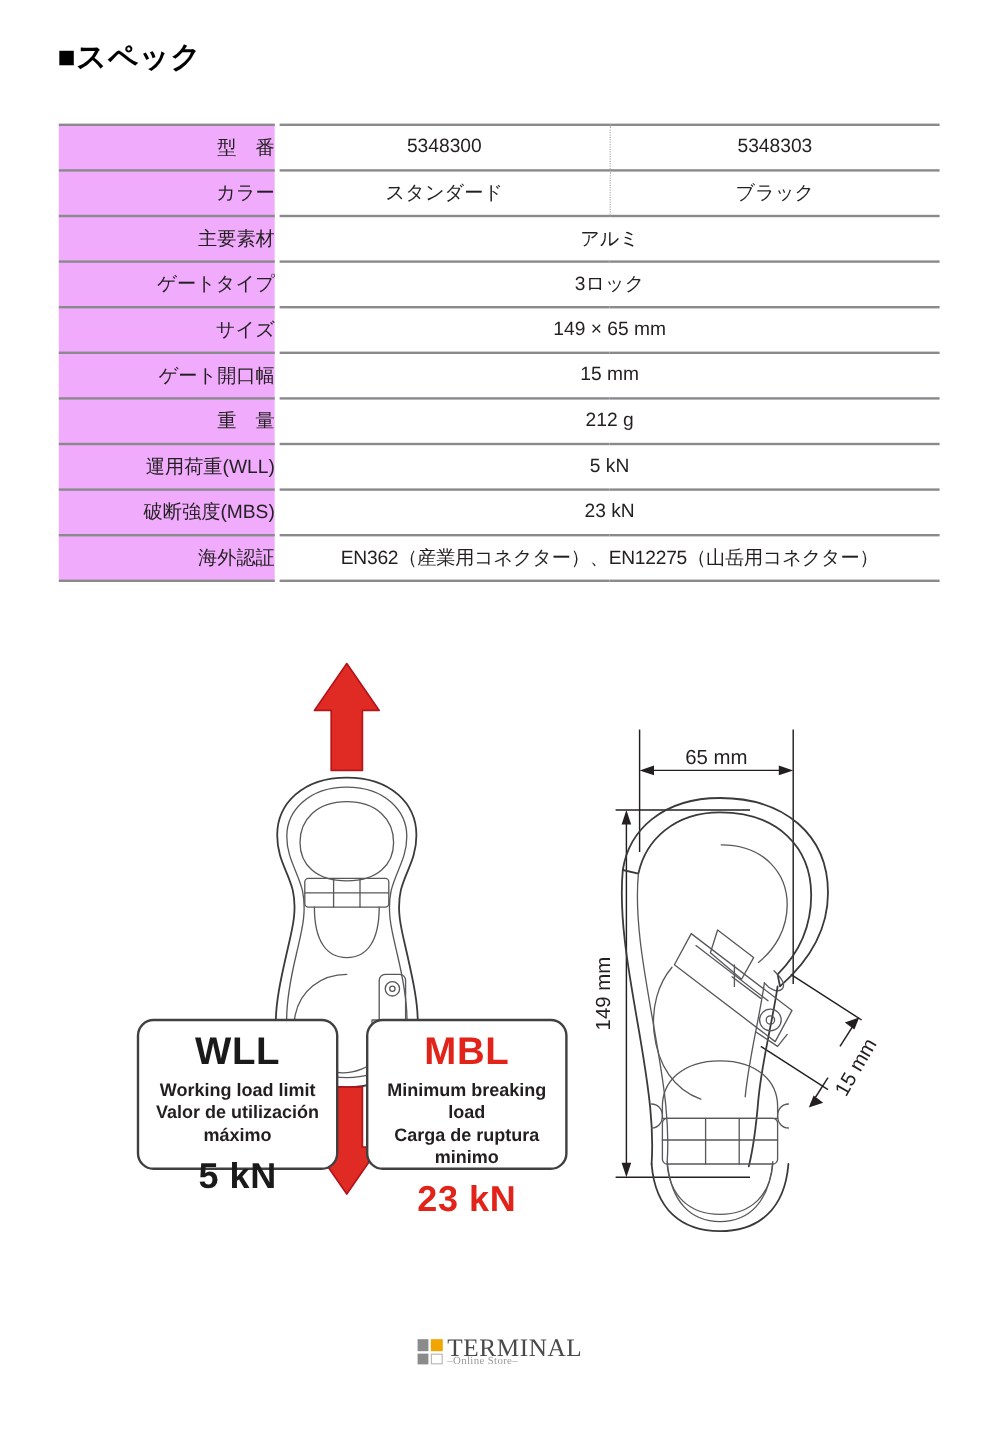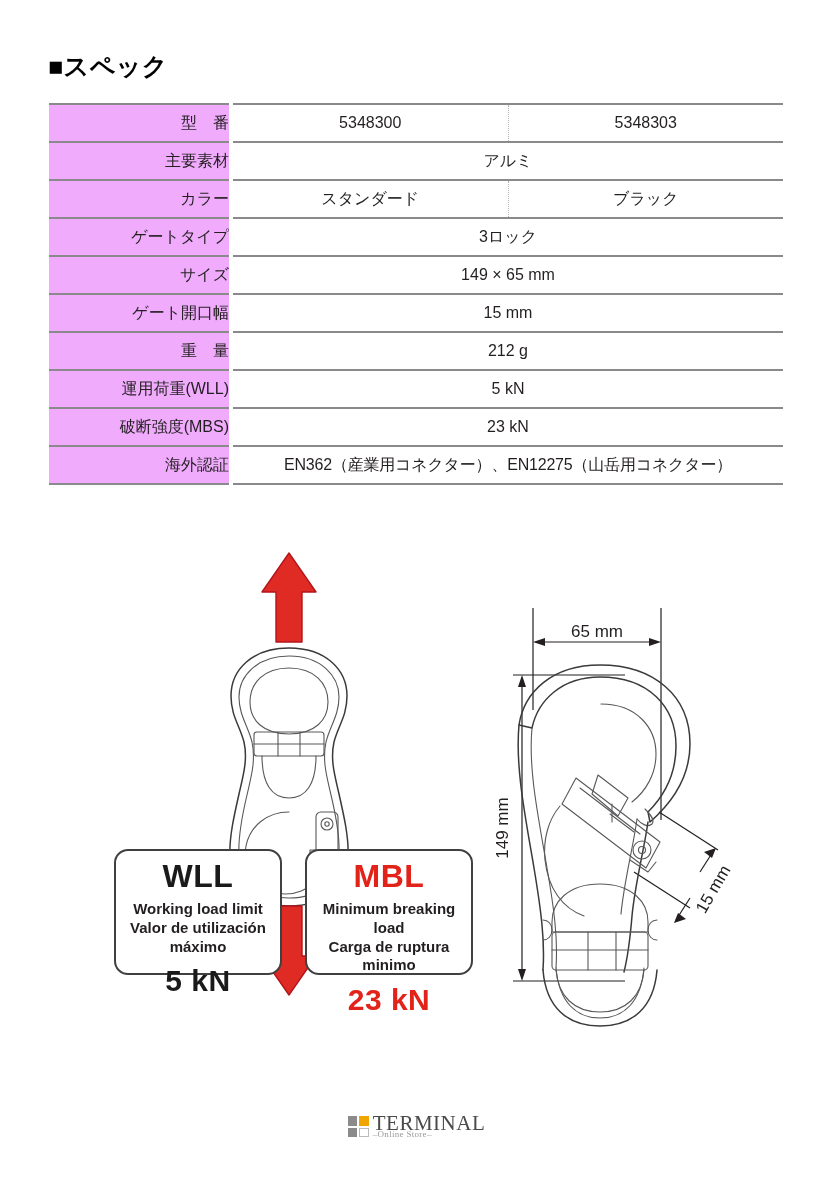--- a/index.html
+++ b/index.html
@@ -13,21 +13,21 @@
     position: relative;
     font-family: "Liberation Sans", "DejaVu Sans", sans-serif;
     color: #231f20;
     overflow: hidden;
   }
 
   
   .page-heading {
     position: absolute;
     left: 48px;
-    top: 54px;
+    top: 36px;
     font-size: 25px;
     font-weight: bold;
     letter-spacing: 0.5px;
     color: #000000;
     line-height: 1;
     white-space: nowrap;
   }
 
   
   .spec-table {
@@ -189,30 +189,30 @@
   <tbody>
 
     <tr>
       <th class="label-cell">型　番</th>
       <td class="gap-cell"></td>
       <td class="value-cell split-left">5348300</td>
       <td class="value-cell">5348303</td>
     </tr>
 
     <tr>
-      <th class="label-cell">主要素材</th>
-      <td class="gap-cell"></td>
-      <td class="value-cell" colspan="2">アルミ</td>
-    </tr>
-
-    <tr>
       <th class="label-cell">カラー</th>
       <td class="gap-cell"></td>
       <td class="value-cell split-left">スタンダード</td>
       <td class="value-cell">ブラック</td>
+    </tr>
+
+    <tr>
+      <th class="label-cell">主要素材</th>
+      <td class="gap-cell"></td>
+      <td class="value-cell" colspan="2">アルミ</td>
     </tr>
 
     <tr>
       <th class="label-cell">ゲートタイプ</th>
       <td class="gap-cell"></td>
       <td class="value-cell" colspan="2">3ロック</td>
     </tr>
 
     <tr>
       <th class="label-cell">サイズ</th>

